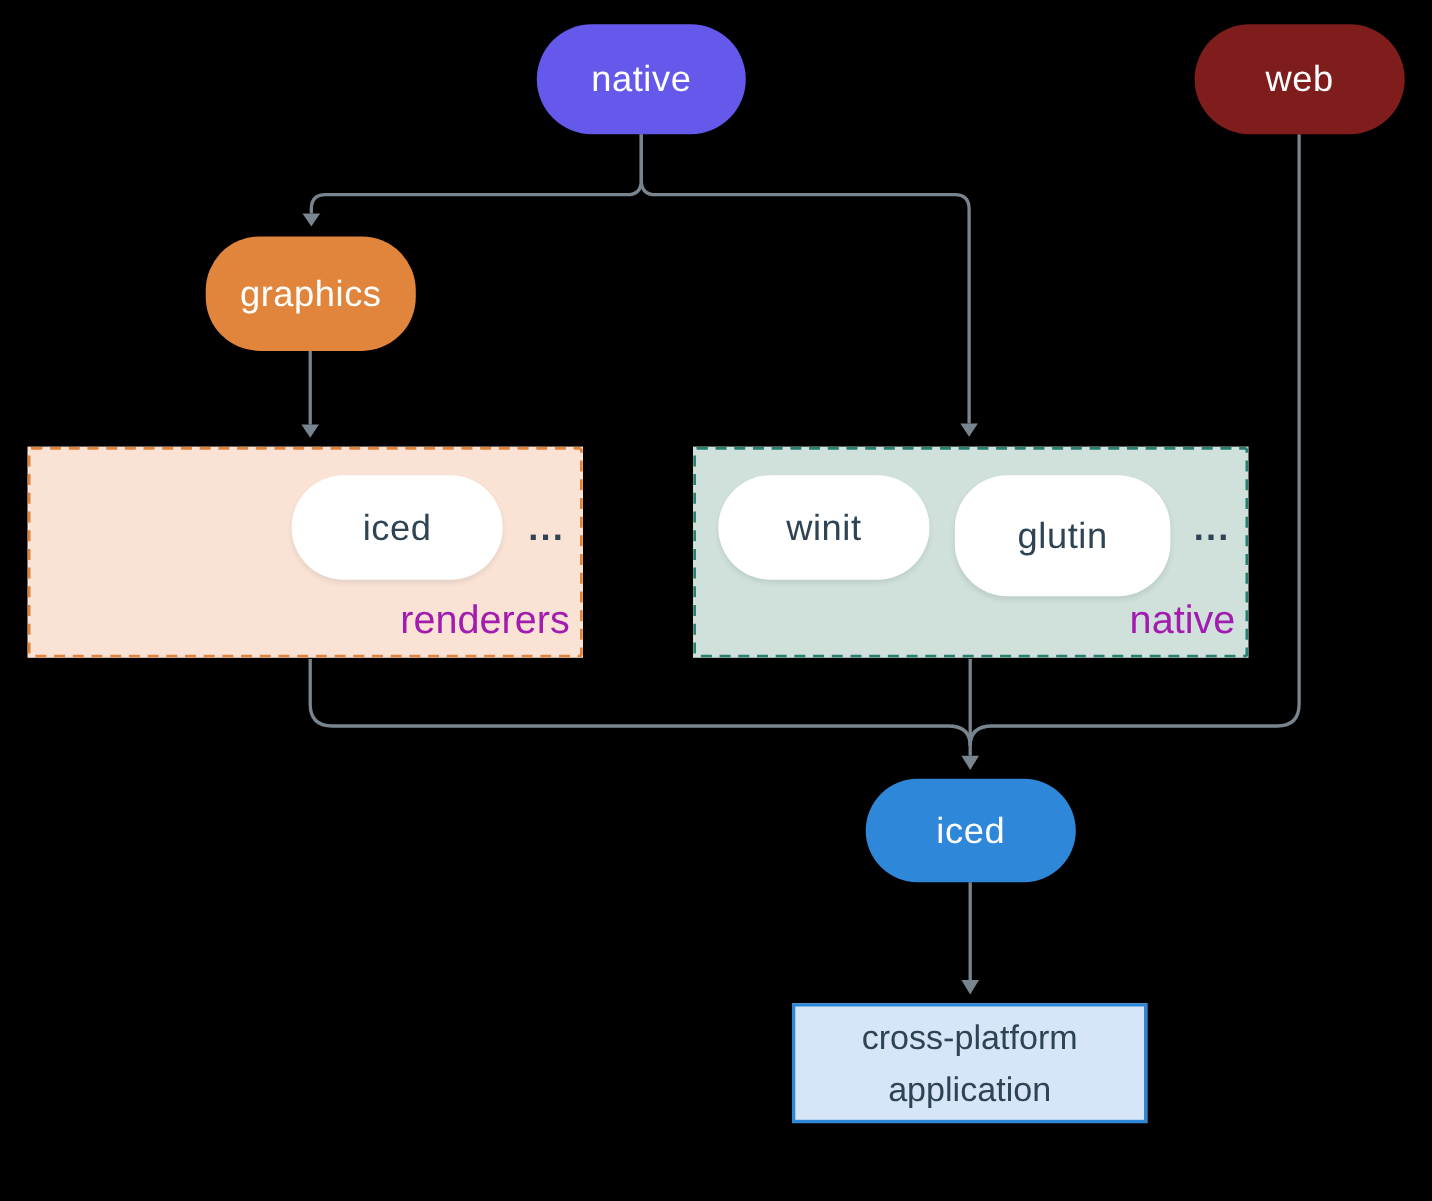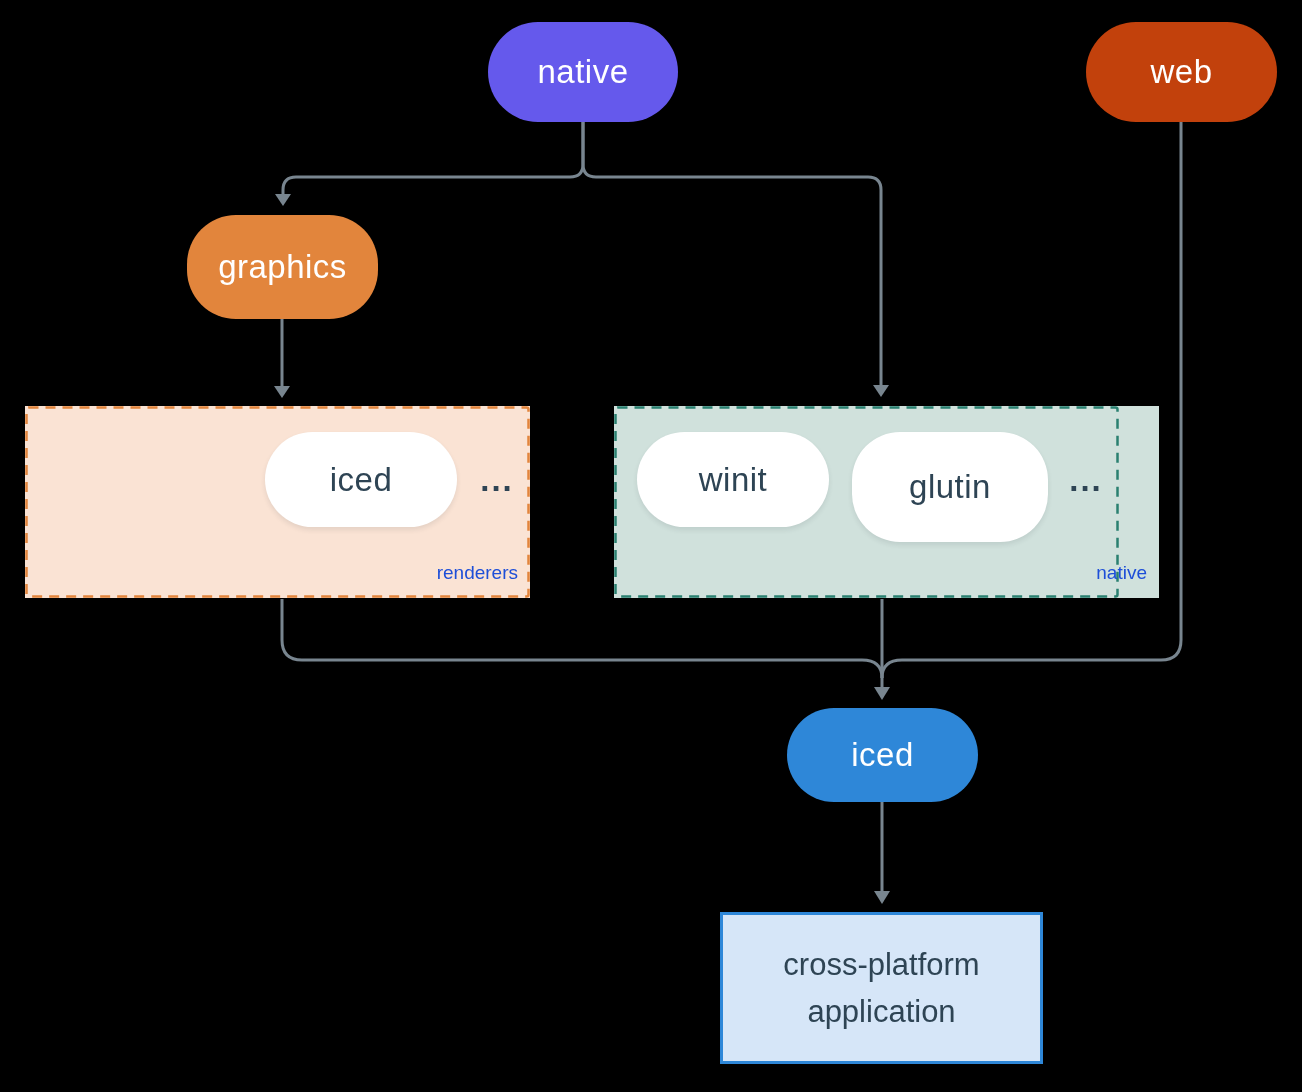--- a/index.html
+++ b/index.html
@@ -25,33 +25,33 @@
     position: absolute;
     display: flex;
     align-items: center;
     justify-content: center;
     font-size: 33px;
     letter-spacing: 0.5px;
     color: #ffffff;
     z-index: 2;
   }
   .pill.native   { left: 488px;  top: 22px;  width: 190px; height: 100px; background: #6559EC; border-radius: 50px; }
-  .pill.web      { left: 1086px; top: 22px;  width: 191px; height: 100px; background: #c2410c; border-radius: 50px; }
+  .pill.web      { left: 1086px; top: 22px;  width: 191px; height: 100px; background: #7f1d1d; border-radius: 50px; }
   .pill.graphics { left: 187px;  top: 215px; width: 191px; height: 104px;  background: #E2853C; border-radius: 49px; }
   .pill.iced     { left: 787px;  top: 708px; width: 191px; height: 94px;  background: #2E87D8; border-radius: 47px; text-align: right; }
 
   .group {
     position: absolute;
     top: 406px;
     width: 505px;
     height: 192px;
     z-index: 1;
   }
   .group.renderers { left: 25px;  background: #FAE3D4; }
-  .group.shells    { left: 614px; background: #D0E1DC; padding-left: 40px; }
+  .group.shells    { left: 630px; background: #D0E1DC; }
   .dashrect {
     position: absolute;
     left: 0; top: 0;
     width: 505px; height: 192px;
     pointer-events: none;
   }
   .pill.white {
     background: #ffffff;
     color: #2E4454;
     border-radius: 48px;
@@ -70,27 +70,27 @@
     justify-content: center;
     font-size: 33px;
     font-weight: 700;
     letter-spacing: 2px;
     color: #2E4454;
   }
   .grouplabel {
     position: absolute;
     right: 12px;
     bottom: 14px;
-    font-size: 19px;
-    color: #1d4ed8;
+    font-size: 36px;
+    color: #a21caf;
   }
   .appbox {
     position: absolute;
     left: 720px; top: 912px;
-    width: 323px; height: 152px;
+    width: 323px; height: 109px;
     box-sizing: border-box;
     background: #D6E6F8;
     border: 3px solid #2E87D8;
     display: flex;
     flex-direction: column;
     align-items: center;
     justify-content: center;
     color: #2E4454;
     font-size: 31px;
     line-height: 47px;

